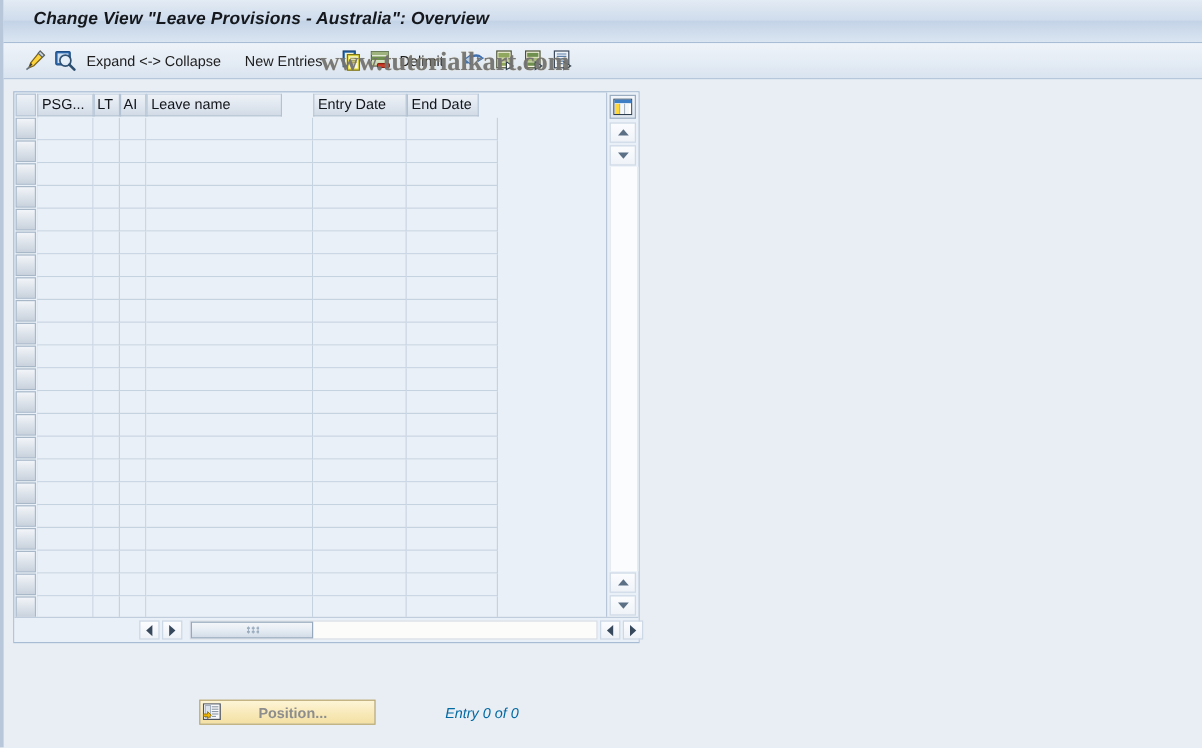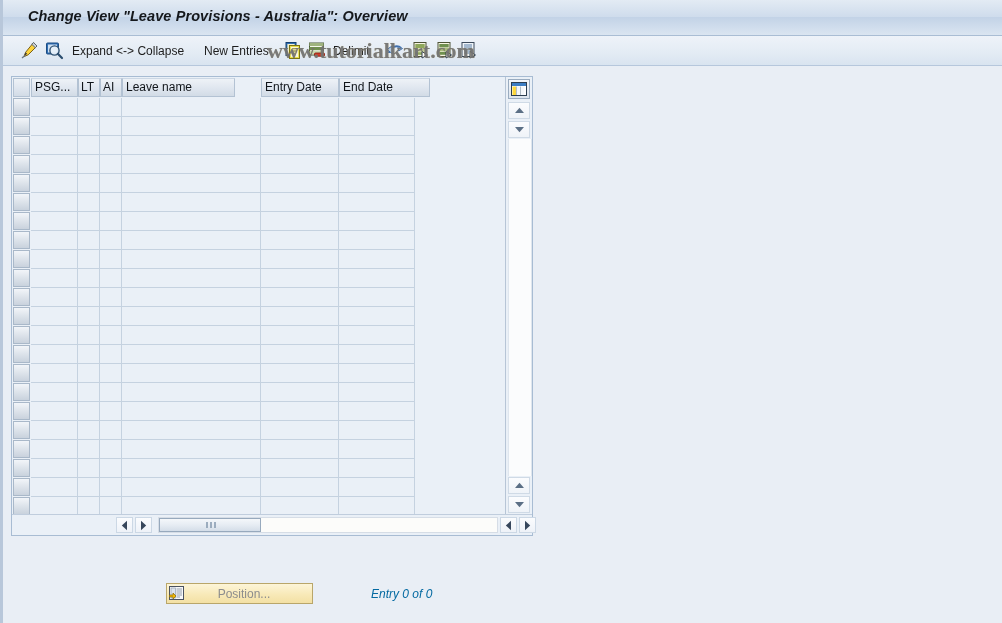--- a/index.html
+++ b/index.html
@@ -273,20 +273,21 @@
     flex: 0 0 auto;
     display:flex; align-items:center; justify-content:center;
   }
   #position-label {
     flex: 1 1 auto;
     text-align: center;
     font-size: 12px;
     color: #8d8d8d;
     padding-right: 10px;
     white-space: nowrap;
+    font-weight: bold;
   }
   #entry-count {
     position: absolute;
     left: 368px; top: 587px;
     font-size: 12px;
     color: #0369a1;
     white-space: nowrap;
     font-style: italic;
   }
 </style>
@@ -408,21 +409,21 @@
 
   <div id="tablewrap">
 
     <div id="hdr">
       <div id="hdr-corner"></div>
       <div class="hcell" style="left:19px;width:47px;">PSG...</div>
       <div class="hcell narrow" style="left:66px;width:22px;">LT</div>
       <div class="hcell narrow" style="left:88px;width:22px;">AI</div>
       <div class="hcell" style="left:110px;width:113px;">Leave name</div>
       <div class="hcell" style="left:249px;width:78px;">Entry Date</div>
-      <div class="hcell" style="left:327px;width:91px;">End Date</div>
+      <div class="hcell" style="left:327px;width:60px;">End Date</div>
     </div>
 
     <div id="grid-blank"></div>
     <div id="grid-leftline"></div>
     <div id="grid">
         <div class="grow">
           <div class="rowsel"></div>
           <div class="gcell" style="left: 19px; width: 47px;"></div>
           <div class="gcell" style="left: 66px; width: 22px;"></div>
           <div class="gcell" style="left: 88px; width: 22px;"></div>

